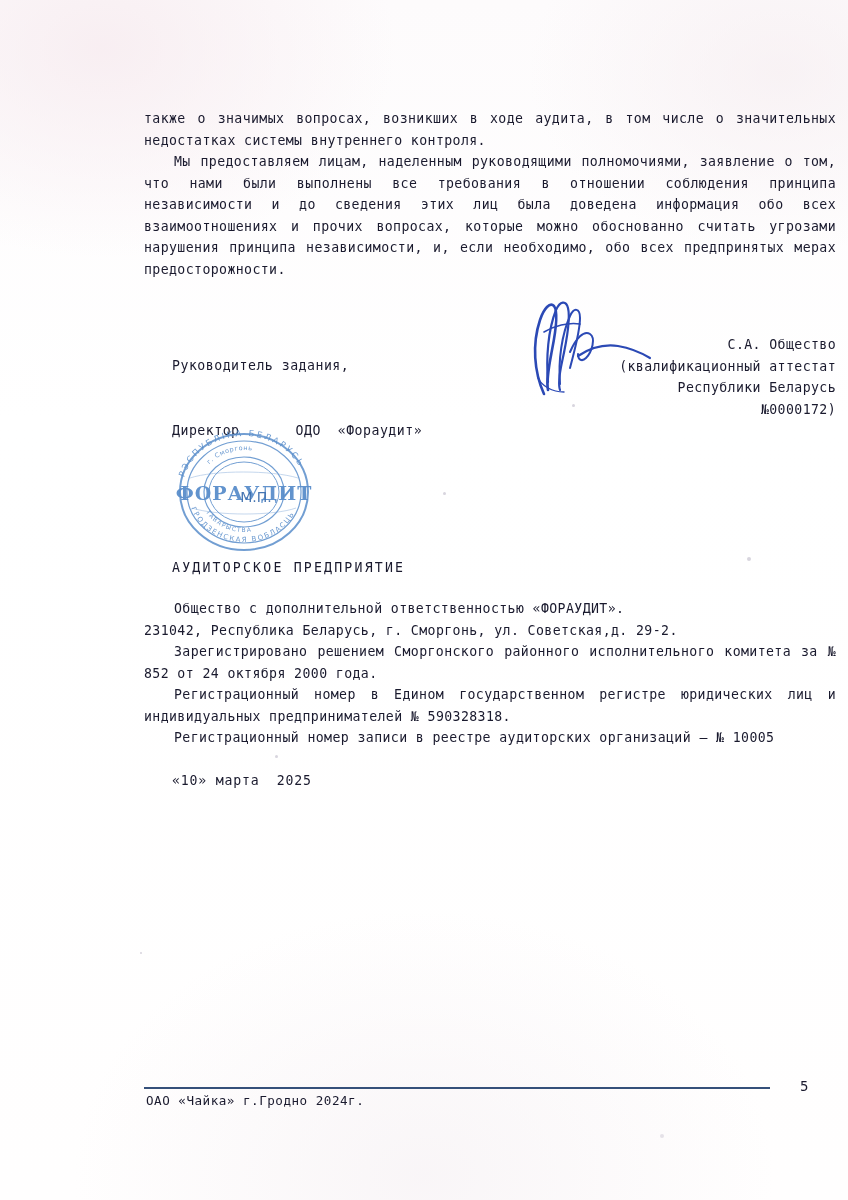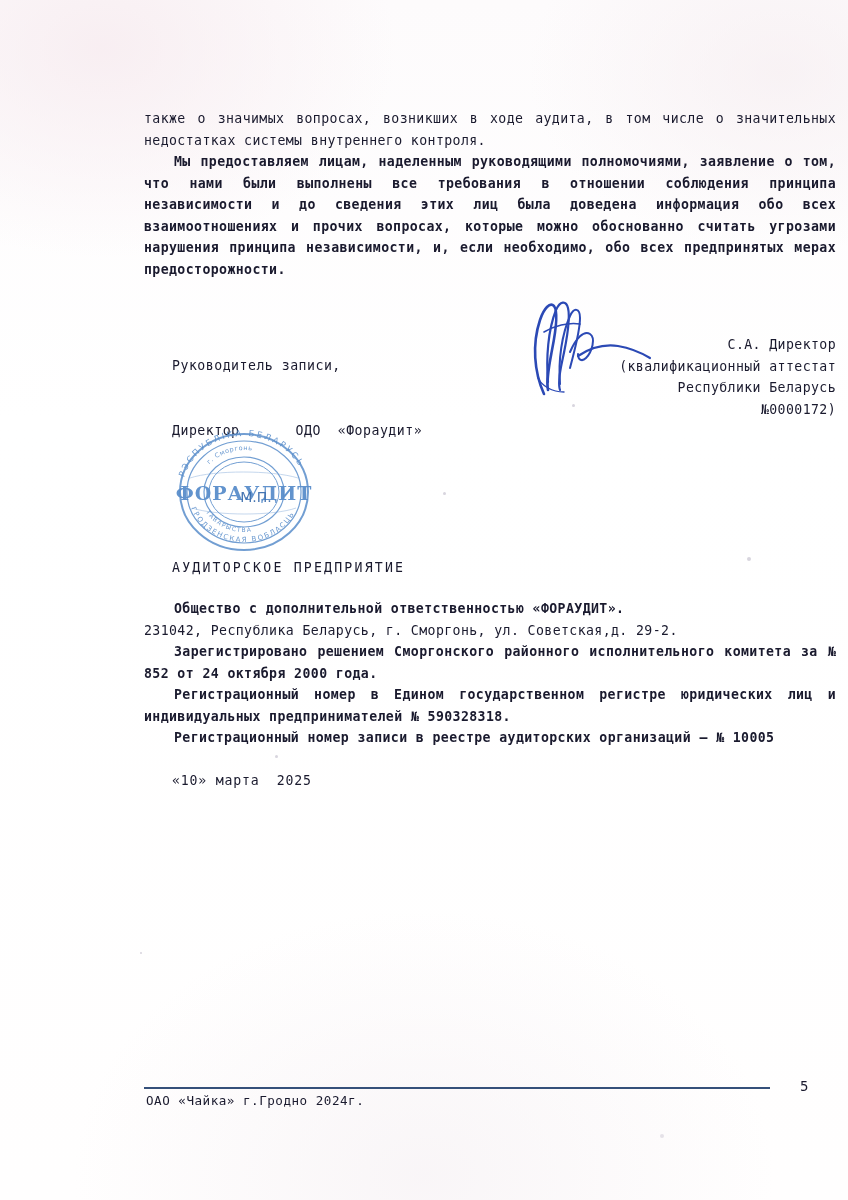--- a/index.html
+++ b/index.html
@@ -28,21 +28,21 @@
   }
 
   .para {
     font-size: 13.2px;
     line-height: 21.5px;
     text-align: justify;
     text-justify: inter-word;
     letter-spacing: 0.4px;
     margin: 0;
   }
-  .para.indent { text-indent: 30px; font-weight: bold; }
+  .para.indent { text-indent: 30px; }
 
   #body-block { position: absolute; left: 144px; top: 108px; width: 692px; }
   #body-block .para + .para { margin-top: 0px; }
 
   
   .sig-block {
     position: absolute;
     left: 172px;
     top: 312px;
     width: 664px;
@@ -145,25 +145,25 @@
 
 <div class="page">
 
   <div id="body-block">
     <p class="para">также о значимых вопросах, возникших в ходе аудита, в том числе о значительных недостатках системы внутреннего контроля.</p>
     <p class="para indent">Мы предоставляем лицам, наделенным руководящими полномочиями, заявление о том, что нами были выполнены все требования в отношении соблюдения принципа независимости и до сведения этих лиц была доведена информация обо всех взаимоотношениях и прочих вопросах, которые можно обоснованно считать угрозами нарушения принципа независимости, и, если необходимо, обо всех предпринятых мерах предосторожности.</p>
   </div>
 
   <div class="sig-block">
     <div class="sig-left">
-      <div>Руководитель записи,</div>
+      <div>Руководитель задания,</div>
       <div><span>Директор</span><span style="display:inline-block;width:56px"></span><span>ОДО  «Фораудит»</span></div>
     </div>
     <div class="sig-right">
-      <div>С.А. Директор</div>
+      <div>С.А. Общество</div>
       <div>(квалификационный аттестат</div>
       <div>Республики Беларусь</div>
       <div>№0000172)</div>
     </div>
   </div>
 
   <div class="signature">
     <svg width="150" height="120" viewBox="0 0 150 120" fill="none">
       <g stroke="#2b49b5" fill="none" stroke-linecap="round" stroke-linejoin="round">
         <path d="M26 108 C16 86 14 58 22 34 C26 22 32 16 36 20 C40 25 38 44 34 64 C31 80 28 94 30 104" stroke-width="2.6"></path>

